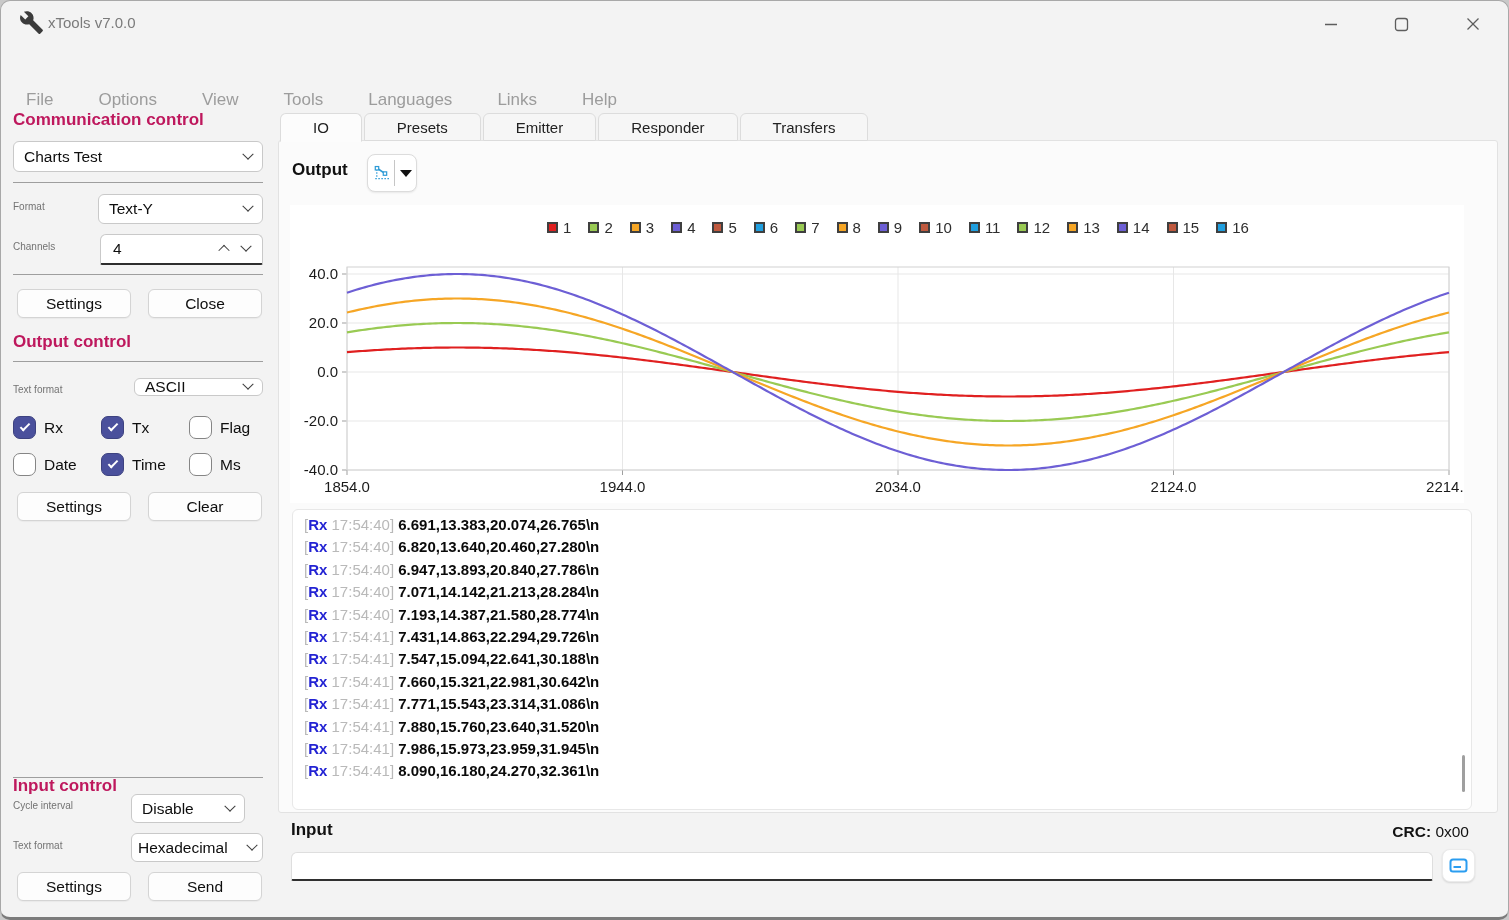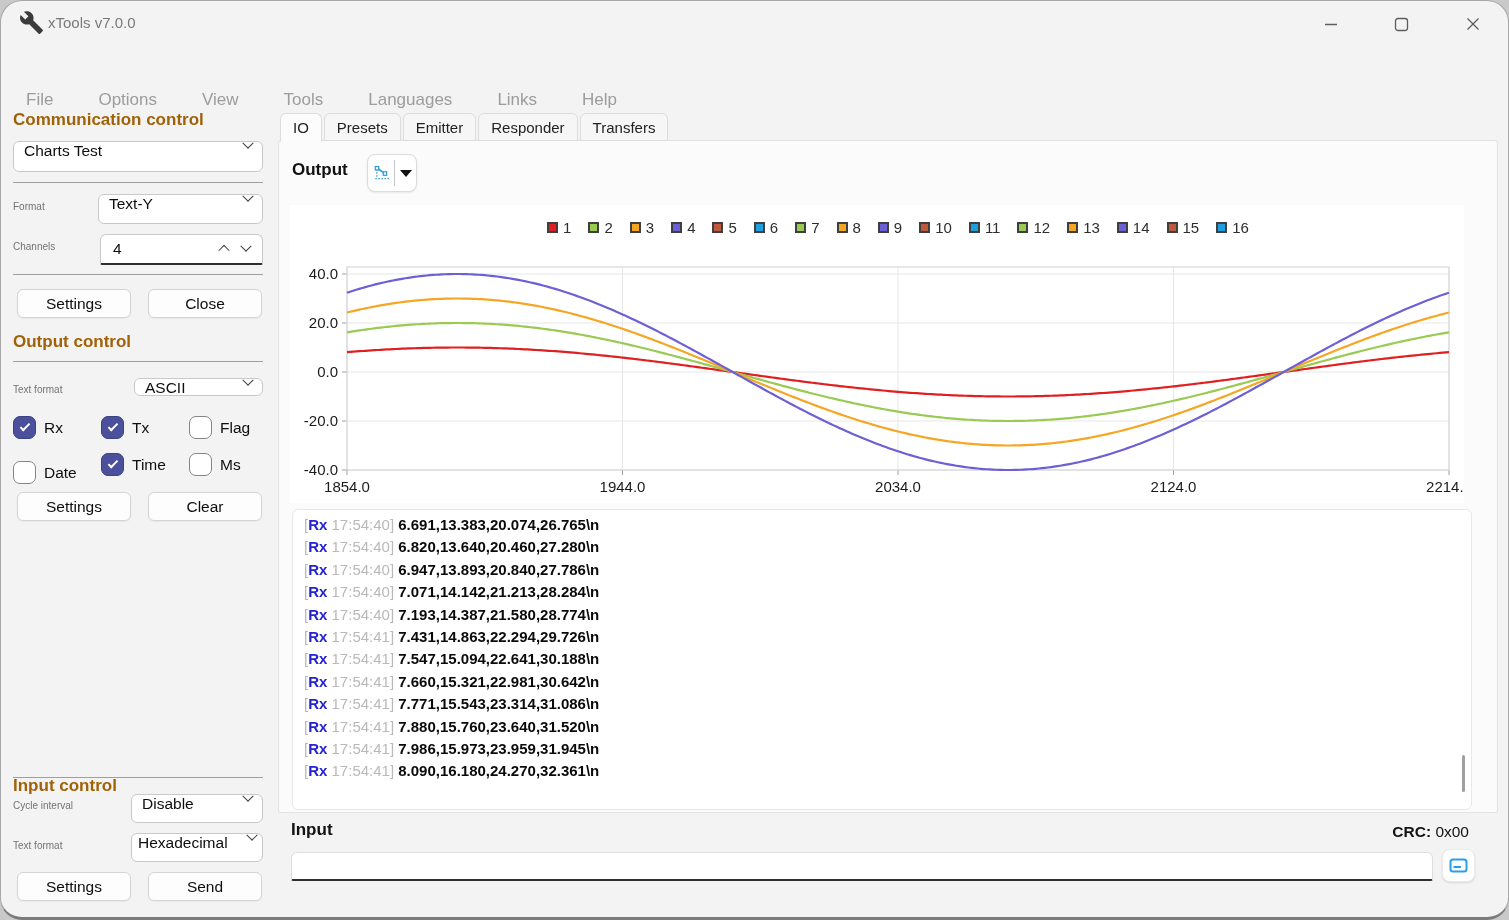--- a/index.html
+++ b/index.html
@@ -1,36 +1,36 @@
 <!DOCTYPE html>
 <html><head>
 <meta charset="utf-8">
 <style>
   html,body{margin:0;padding:0;background:#c9c9c9;}
   *{box-sizing:border-box;}
   .window{
     position:relative;width:1509px;height:920px;margin:0 auto;
     background:#f3f3f3;border:1px solid #a8a8a8;border-bottom:3px solid #7b7b7b;
-    border-radius:22px;overflow:hidden;
+    border-radius:10px;overflow:hidden;
     font-family:"Liberation Sans",sans-serif;color:#111;cursor:default;
   }
   .abs{position:absolute;}
   
   .title-text{left:47px;top:13px;font-size:15px;color:#7a7a7a;}
   .win-btn{width:46px;height:30px;display:flex;align-items:center;justify-content:center;}
   
   .menubar{left:25px;top:52px;display:flex;gap:45px;font-size:17px;color:#9c9c9c;margin-top:32px;}
   .menu-item{line-height:30px;}
   
-  .sec-title{font-size:17px;font-weight:bold;color:#a16207;}
+  .sec-title{font-size:17px;font-weight:bold;color:#be185d;}
   .sep{height:1px;background:#9e9e9e;}
   .lbl{font-size:10px;color:#737373;}
   .select{
     background:#fff;border:1px solid #c9c9c9;border-radius:6px;
-    display:flex;align-items:flex-start;padding:0 10px;font-size:15.5px;color:#0e0e0e;
+    display:flex;align-items:center;padding:0 10px;font-size:15.5px;color:#0e0e0e;
   }
   .select .val{flex:1;white-space:nowrap;overflow:hidden;}
   .chev{width:8px;height:8px;border-right:1.7px solid #3e3e3e;border-bottom:1.7px solid #3e3e3e;
         transform:rotate(45deg) translate(-2px,-2px);flex:none;}
   .chev.up{transform:rotate(-135deg) translate(-1px,-1px);}
   .spin{background:#fff;border:1px solid #c9c9c9;border-bottom:2px solid #2e2e2e;
         border-radius:6px 6px 2px 2px;display:flex;align-items:center;padding:0 12px;
         font-size:15.5px;color:#0e0e0e;}
   .spin .val{flex:1;}
   .spin .chev{margin-left:14px;}
@@ -41,21 +41,21 @@
   }
   .cb{position:absolute;display:flex;align-items:center;}
   .cb-box{width:23px;height:23px;border:1px solid #858585;border-radius:7px;background:#fff;
           display:flex;align-items:center;justify-content:center;flex:none;}
   .cb-box.checked{background:#4a509c;border-color:#3d4280;}
   .cb-mark{width:10px;height:5px;border-left:2px solid #fff;border-bottom:2px solid #fff;
            transform:rotate(-45deg) translate(1px,-1px);}
   .cb-label{margin-left:8px;font-size:15.5px;color:#0e0e0e;}
   
   .tabs{left:279px;top:112px;display:flex;gap:2px;align-items:flex-end;z-index:3;}
-  .tab{height:28px;padding:0 12px;display:flex;align-items:center;font-size:15px;color:#222;
+  .tab{height:28px;padding:0 32px;display:flex;align-items:center;font-size:15px;color:#222;
        background:#f6f6f6;border:1px solid #dcdcdc;border-radius:6px 6px 0 0;}
   .tab.active{background:#fcfcfc;border-bottom-color:#fcfcfc;height:29px;margin-bottom:-1px;}
   .card{left:277px;top:139px;width:1220px;height:673px;background:#fbfbfb;
         border:1px solid #e2e2e2;border-radius:3px;z-index:2;}
   .output-title{left:13px;top:19px;font-size:17px;font-weight:bold;}
   .chart-tool-btn{left:88px;top:13px;width:50px;height:38px;background:#fff;border:1px solid #dcdcdc;
         border-radius:8px;display:flex;align-items:center;box-shadow:0 1px 2px rgba(0,0,0,.08);}
   .chart-tool-btn .divider{width:1px;height:26px;background:#c6c6c6;margin:0 5px 0 3px;}
   .tri-down{width:0;height:0;border-left:6px solid transparent;border-right:6px solid transparent;
         border-top:7px solid #111;margin-right:4px;}
@@ -168,21 +168,21 @@
       <div class="cb" style="left: 88px; top: 0px;">
         <span class="cb-box checked">
           <span class="cb-mark"></span>
         </span>
         <span class="cb-label">Tx</span>
       </div>
       <div class="cb" style="left: 176px; top: 0px; align-items: center;">
         <span class="cb-box"></span>
         <span class="cb-label">Flag</span>
       </div>
-      <div class="cb" style="left: 0px; top: 37px; margin-top: 8px;">
+      <div class="cb" style="left: 0px; top: 37px;">
         <span class="cb-box"></span>
         <span class="cb-label">Date</span>
       </div>
       <div class="cb" style="left: 88px; top: 37px;">
         <span class="cb-box checked">
           <span class="cb-mark"></span>
         </span>
         <span class="cb-label">Time</span>
       </div>
       <div class="cb" style="left: 176px; top: 37px;">
@@ -191,21 +191,21 @@
       </div>
     </div>
 
   <div class="abs btn" style="left:16px;top:491px;width:114px;height:29px;">Settings</div>
   <div class="abs btn" style="left:147px;top:491px;width:114px;height:29px;">Clear</div>
 
   <div class="abs sec-title" style="left:12px;top:775px;">Input control</div>
   <div class="abs sep" style="left:12px;top:776px;width:250px;"></div>
 
   <div class="abs lbl" style="left:12px;top:799px;">Cycle interval</div>
-  <div class="abs select" style="left:130px;top:793px;width:132px;height:29px;">
+  <div class="abs select" style="left:130px;top:793px;width:114px;height:29px;">
     <span class="val">Disable</span>
     <span class="chev"></span>
   </div>
 
   <div class="abs lbl" style="left:12px;top:839px;">Text format</div>
   <div class="abs select" style="left:130px;top:832px;width:132px;height:29px;padding:0 6px;">
     <span class="val">Hexadecimal</span>
     <span class="chev"></span>
   </div>
 

